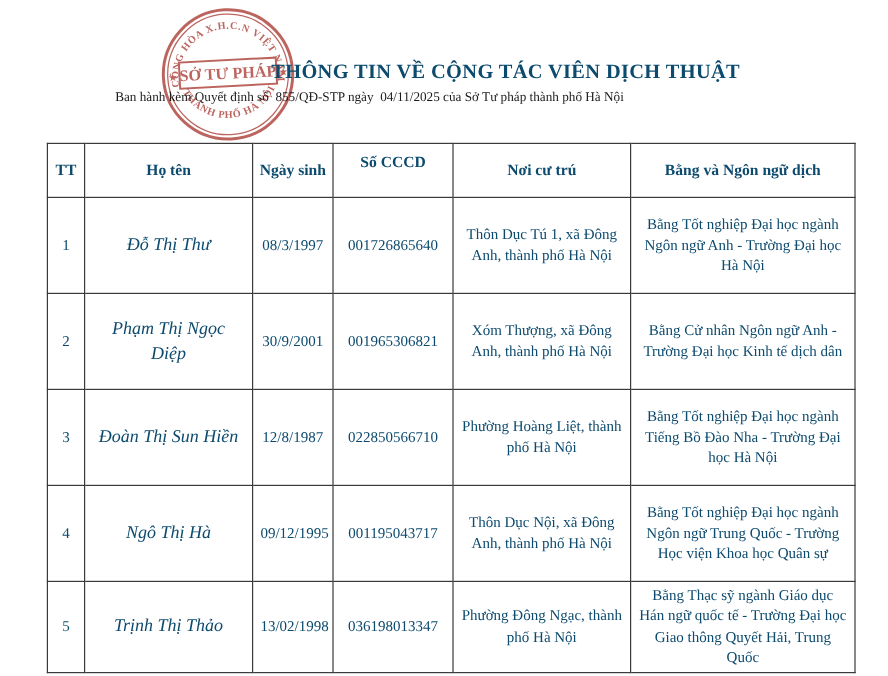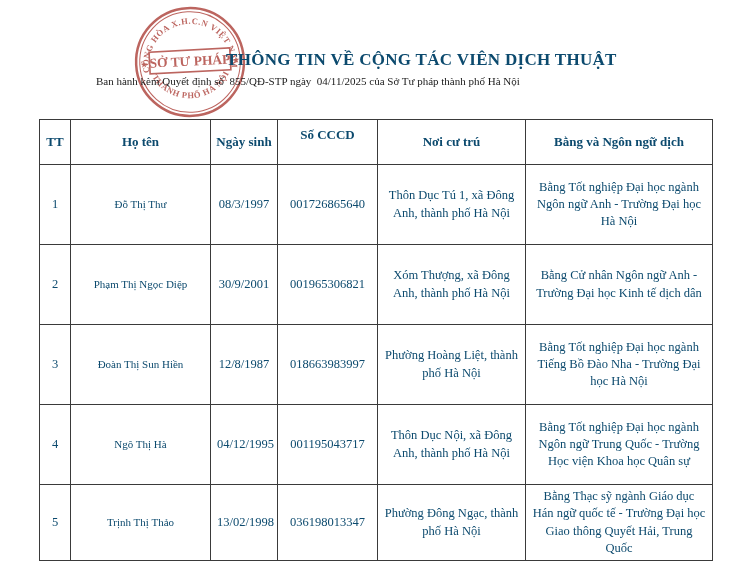--- a/index.html
+++ b/index.html
@@ -39,21 +39,21 @@
     border:1px solid #3a3a3a;
     text-align:center;vertical-align:middle;
     padding:3px 6px;line-height:1.38;
     overflow:hidden;
   }
   .doc-table thead tr{height:45px;}
   .doc-table th{font-weight:bold;font-size:13px;padding:2px 4px;}
   .doc-table th.th-top{vertical-align:top;padding-top:6px;}
   .doc-table tbody tr{height:80px;}
   .doc-table tbody tr:last-child{height:70px;}
-  .doc-table td.c-name{font-size:11px;}
+  .doc-table td.c-name{font-size:15px;font-style:italic;}
   col.w-tt{width:31px;}
   col.w-name{width:140px;}
   col.w-dob{width:67px;}
   col.w-cccd{width:100px;}
   col.w-addr{width:148px;}
   col.w-deg{width:187px;}
 </style>
 </head>
 <body>
 
@@ -114,28 +114,28 @@
           <td class="c-name">Phạm Thị Ngọc Diệp</td>
           <td class="c-dob">30/9/2001</td>
           <td class="c-cccd">001965306821</td>
           <td class="c-address">Xóm Thượng, xã Đông Anh, thành phố Hà Nội</td>
           <td class="c-degree">Bằng Cử nhân Ngôn ngữ Anh - Trường Đại học Kinh tế dịch dân</td>
         </tr>
         <tr>
           <td class="c-tt">3</td>
           <td class="c-name">Đoàn Thị Sun Hiền</td>
           <td class="c-dob">12/8/1987</td>
-          <td class="c-cccd">018663983997</td>
+          <td class="c-cccd">022850566710</td>
           <td class="c-address">Phường Hoàng Liệt, thành phố Hà Nội</td>
           <td class="c-degree">Bằng Tốt nghiệp Đại học ngành Tiếng Bồ Đào Nha - Trường Đại học Hà Nội</td>
         </tr>
         <tr>
           <td class="c-tt">4</td>
           <td class="c-name">Ngô Thị Hà</td>
-          <td class="c-dob">04/12/1995</td>
+          <td class="c-dob">09/12/1995</td>
           <td class="c-cccd">001195043717</td>
           <td class="c-address">Thôn Dục Nội, xã Đông Anh, thành phố Hà Nội</td>
           <td class="c-degree">Bằng Tốt nghiệp Đại học ngành Ngôn ngữ Trung Quốc - Trường Học viện Khoa học Quân sự</td>
         </tr>
         <tr>
           <td class="c-tt">5</td>
           <td class="c-name">Trịnh Thị Thảo</td>
           <td class="c-dob">13/02/1998</td>
           <td class="c-cccd">036198013347</td>
           <td class="c-address">Phường Đông Ngạc, thành phố Hà Nội</td>

